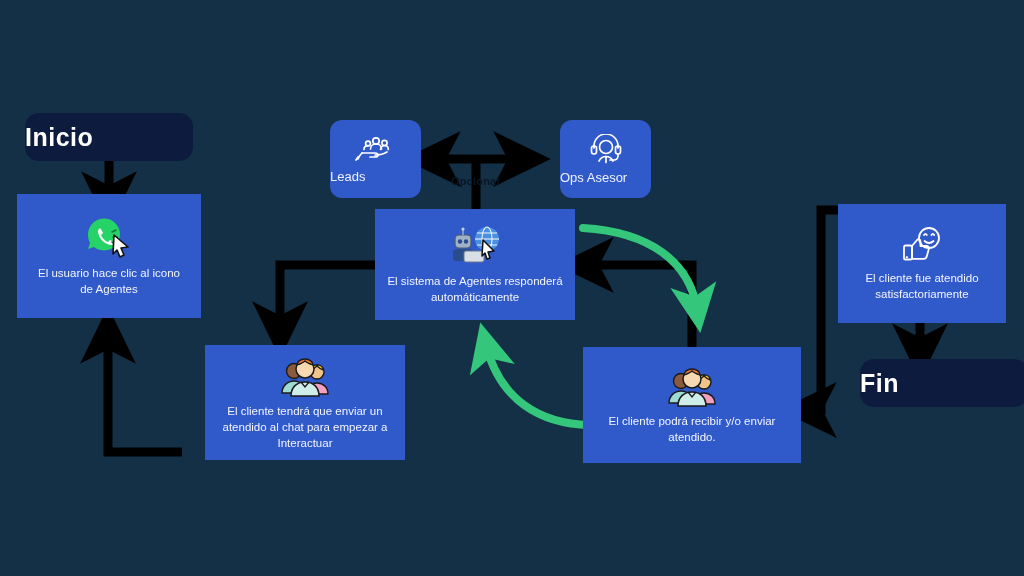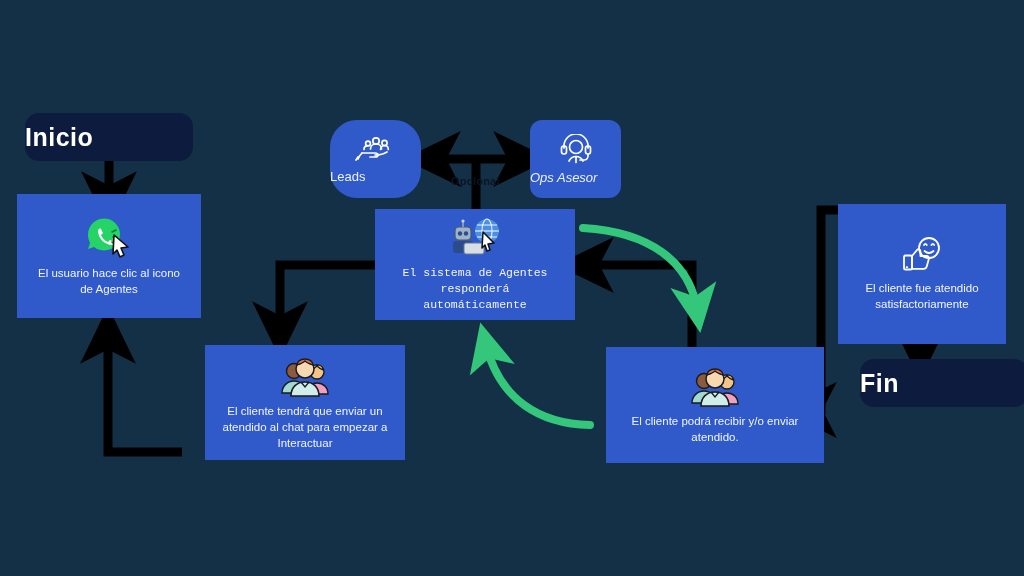--- a/index.html
+++ b/index.html
@@ -152,54 +152,54 @@
         </g>
         <path d="M32,20 L46,32 L39,33 L42,40 L38,42 L35,35 L31,39 Z" fill="#ffffff" stroke="#111111" stroke-width="1.6" stroke-linejoin="round"></path>
       </svg>
     </div>
     <div class="caption">
       <span>El usuario hace clic al icono</span><br>
       <span>de Agentes</span>
     </div>
   </div>
 
-  <div class="node chip" style="left:330px; top:120px; width:91px; height:78px;border-radius:27px;">
+  <div class="node chip" style="left:330px; top:120px; width:91px; height:78px;">
     <div class="icon-wrap">
       <svg width="42" height="30" viewBox="0 0 42 30" fill="none" stroke="#ffffff" stroke-width="1.7" stroke-linecap="round" stroke-linejoin="round">
         <circle cx="21" cy="6" r="3.2"></circle>
         <path d="M15.5,14 c0,-3 2.4,-5 5.5,-5 s5.5,2 5.5,5"></path>
         <circle cx="29.5" cy="8" r="2.6"></circle>
         <path d="M25.5,14.5 c0.4,-2.4 2.2,-4 4,-4 c2.2,0 3.8,1.7 3.8,4"></path>
         <circle cx="13" cy="8.5" r="2.4"></circle>
         <path d="M9,14.5 c0,-2.2 1.7,-3.8 4,-3.8"></path>
         <path d="M7,18 c4,0 9,0 13,0 c2,0 3,1 3,2 c0,1.2 -1,2 -3,2 l-5,0"></path>
         <path d="M7,18 c-2,2 -3.5,4 -4,6"></path>
         <path d="M3,22 l-2,3"></path>
         <path d="M20,20 c5,0 9,-1 12,-3"></path>
       </svg>
     </div>
     <div class="caption">Leads</div>
   </div>
 
-  <div class="node chip" style="left:530px; top:120px; width:91px; height:78px;font-style:italic;">
+  <div class="node chip" style="left:560px; top:120px; width:91px; height:78px;">
     <div class="icon-wrap">
       <svg width="40" height="32" viewBox="0 0 40 32" fill="none" stroke="#ffffff" stroke-width="1.7" stroke-linecap="round" stroke-linejoin="round">
         <path d="M8,14 v-2 a12,12 0 0,1 24,0 v2"></path>
         <rect x="5.5" y="12" width="5" height="8" rx="2.2"></rect>
         <rect x="29.5" y="12" width="5" height="8" rx="2.2"></rect>
         <path d="M32,20 v2 a4,4 0 0,1 -4,4 h-4"></path>
         <circle cx="20" cy="13" r="6.5"></circle>
         <path d="M13,27 c1.5,-3 4,-4.5 7,-4.5 s5.5,1.5 7,4.5"></path>
         <path d="M20,22.5 v6"></path>
       </svg>
     </div>
     <div class="caption">Ops Asesor</div>
   </div>
 
-  <div class="node rect" style="left:375px; top:209px; width:200px; height:111px;font-family:Liberation Mono, monospace;">
+  <div class="node rect" style="left:375px; top:209px; width:200px; height:111px;">
     <div class="icon-wrap">
       <svg width="62" height="44" viewBox="0 0 62 44">
         <circle cx="43" cy="14" r="12" fill="#4B8FE0"></circle>
         <g stroke="#ffffff" stroke-width="1.1" fill="none" opacity="0.9">
           <ellipse cx="43" cy="14" rx="5" ry="12"></ellipse>
           <line x1="31" y1="14" x2="55" y2="14"></line>
           <path d="M33,8 h20 M33,20 h20"></path>
         </g>
         <rect x="11" y="10" width="16" height="13" rx="4" fill="#9FB3C8" stroke="#4a5a6a" stroke-width="1.2"></rect>
         <circle cx="16" cy="16.5" r="2.2" fill="#2B4C8C"></circle>
@@ -231,41 +231,41 @@
         <path d="M24,27 l4,5 l4,-5" fill="none" stroke="#1b1b1b" stroke-width="1.3"></path>
       </svg>
     </div>
     <div class="caption">
       <span>El cliente tendrá que enviar un</span><br>
       <span>atendido al chat para empezar a</span><br>
       <span>Interactuar</span>
     </div>
   </div>
 
-  <div class="node rect" style="left:606px; top:347px; width:218px; height:116px;">
+  <div class="node rect" style="left:583px; top:347px; width:218px; height:116px;">
     <div class="icon-wrap">
       <svg width="56" height="44" viewBox="0 0 56 44">
         <circle cx="17" cy="16" r="7.5" fill="#8B5A3C" stroke="#1b1b1b" stroke-width="1.4"></circle>
         <path d="M5,38 c0,-7 5.5,-12 12,-12 c6.5,0 12,5 12,12 Z" fill="#9ED9D2" stroke="#1b1b1b" stroke-width="1.4"></path>
         <circle cx="40" cy="17" r="7" fill="#F2C48A" stroke="#1b1b1b" stroke-width="1.4"></circle>
         <path d="M40,10 c4,0 6,2.5 6,5 c-2,-1 -4,-2 -6,-4 c-2,2 -4,3 -6,4 c0,-2.5 2,-5 6,-5 Z" fill="#F2C44A" stroke="#1b1b1b" stroke-width="1.2"></path>
         <path d="M29,39 c0,-7 5,-11 11,-11 c6,0 11,4 11,11 Z" fill="#F2A0C0" stroke="#1b1b1b" stroke-width="1.4"></path>
         <circle cx="28" cy="14" r="9" fill="#F6D9B0" stroke="#1b1b1b" stroke-width="1.5"></circle>
         <path d="M28,4 c5,0 8,3 8,6 c-3,-1 -6,-2 -8,-4 c-2,2 -5,3 -8,4 c0,-3 3,-6 8,-6 Z" fill="#E8763A" stroke="#1b1b1b" stroke-width="1.3"></path>
         <path d="M14,41 c0,-9 6,-14 14,-14 c8,0 14,5 14,14 Z" fill="#CFEDE9" stroke="#1b1b1b" stroke-width="1.5"></path>
         <path d="M24,27 l4,5 l4,-5" fill="none" stroke="#1b1b1b" stroke-width="1.3"></path>
       </svg>
     </div>
     <div class="caption">
       <span>El cliente podrá recibir y/o enviar</span><br>
       <span>atendido.</span>
     </div>
   </div>
 
-  <div class="node rect" style="left:838px; top:204px; width:168px; height:140px;">
+  <div class="node rect" style="left:838px; top:204px; width:168px; height:119px;">
     <div class="icon-wrap">
       <svg width="48" height="40" viewBox="0 0 48 40" fill="none" stroke="#ffffff" stroke-width="1.8" stroke-linecap="round" stroke-linejoin="round">
         <circle cx="31" cy="12" r="10"></circle>
         <path d="M26,9 q1.4,-2.2 2.8,0"></path>
         <path d="M33.4,9 q1.4,-2.2 2.8,0"></path>
         <path d="M26.5,15 q4.5,4 9,0"></path>
         <path d="M14,20 l5,-6 c1.2,-1.4 3.4,-0.6 3.4,1.2 V20 h6.2 c1.6,0 2.6,1.4 2.2,2.9 l-2,7.4 c-0.4,1.5 -1.7,2.5 -3.2,2.5 H14 Z"></path>
         <rect x="6" y="19.5" width="8" height="14" rx="1.6"></rect>
         <path d="M8.6,31.2 h0.6"></path>
       </svg>

